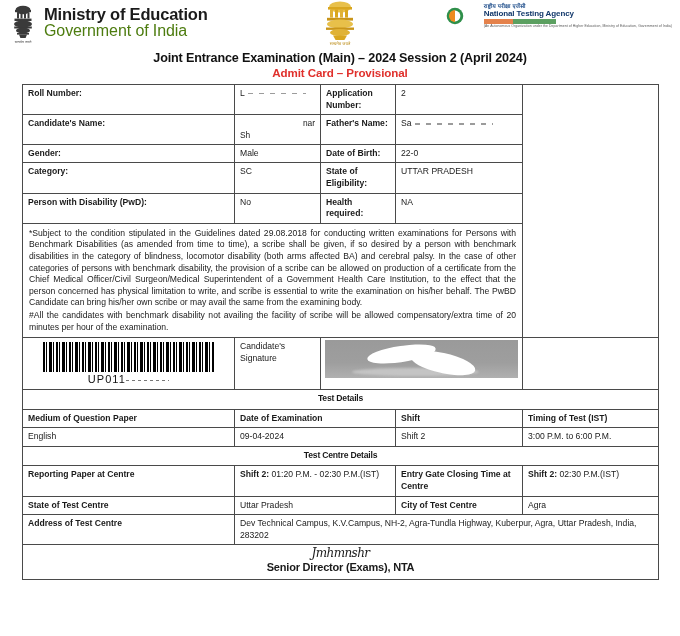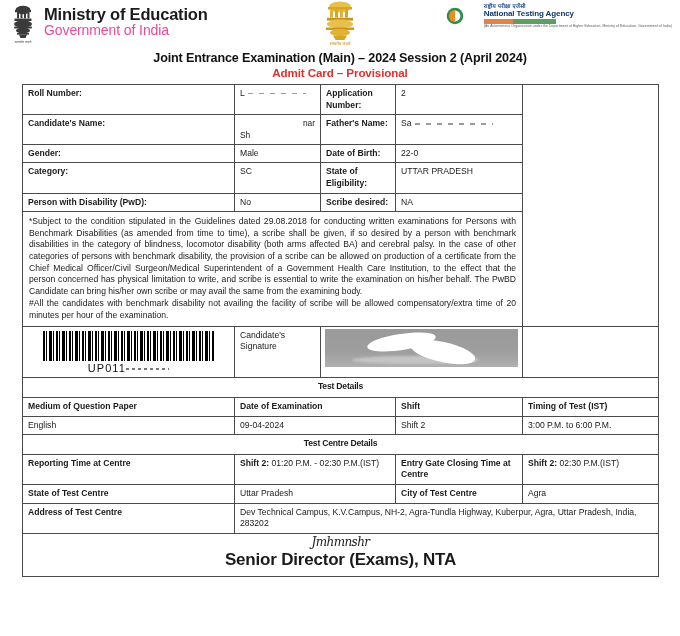--- a/index.html
+++ b/index.html
@@ -25,21 +25,21 @@
     position: absolute; left: 8px; top: 4px;
     display: flex; align-items: flex-start; gap: 6px;
   }
   .emblem-small { width: 30px; height: 40px; display: block; }
   .moe-text { line-height: 1.05; padding-top: 2px; }
   .moe-line1 {
     font-size: 16.5px; font-weight: bold; letter-spacing: -0.2px;
     color: #1b1b1b; white-space: nowrap;
   }
   .moe-line2 {
-    font-size: 14px; color: #ec4899; letter-spacing: -0.1px;
+    font-size: 16px; color: #4d7c0f; letter-spacing: -0.1px;
     white-space: nowrap;
   }
   .center-emblem {
     position: absolute; left: 50%; transform: translateX(-50%); top: 0;
     width: 52px; height: 46px; text-align: center;
   }
   .nta-logo {
     position: absolute; right: 8px; top: 4px;
     display: flex; align-items: center; gap: 20px;
   }
@@ -175,21 +175,21 @@
   .val-redacted { white-space: nowrap; overflow: hidden; }
 
   
   .footer-cell { text-align: center; padding: 2px 0 4px 0 !important; }
   .sig-script {
     font-family: "DejaVu Serif", serif;
     font-style: italic; font-size: 12px; color: #1b1b1b;
     letter-spacing: -0.6px; line-height: 1;
   }
   .footer-title {
-    font-size: 17px; font-weight: bold; margin-top: 1px;
+    font-size: 11px; font-weight: bold; margin-top: 1px;
     letter-spacing: -0.2px;
   }
 </style>
 </head>
 <body>
 
 <div class="page">
 
   <div class="header">
 
@@ -298,21 +298,21 @@
       <tr>
         <td class="lbl">Category:</td>
         <td class="val">SC</td>
         <td class="lbl">State of Eligibility:</td>
         <td class="val">UTTAR PRADESH</td>
       </tr>
 
       <tr>
         <td class="lbl">Person with Disability (PwD):</td>
         <td class="val">No</td>
-        <td class="lbl">Scribe desired:</td>
+        <td class="lbl">Health required:</td>
         <td class="val">NA</td>
       </tr>
 
       <tr>
         <td colspan="4" class="disclaimer">
           <p>*Subject to the condition stipulated in the Guidelines dated 29.08.2018 for conducting written examinations for Persons with Benchmark Disabilities (as amended from time to time), a scribe shall be given, if so desired by a person with benchmark disabilities in the category of blindness, locomotor disability (both arms affected BA) and cerebral palsy. In the case of other categories of persons with benchmark disability, the provision of a scribe can be allowed on production of a certificate from the Chief Medical Officer/Civil Surgeon/Medical Superintendent of a Government Health Care Institution, to the effect that the person concerned has physical limitation to write, and scribe is essential to write the examination on his/her behalf. The PwBD Candidate can bring his/her own scribe or may avail the same from the examining body.</p>
           <p>#All the candidates with benchmark disability not availing the facility of scribe will be allowed compensatory/extra time of 20 minutes per hour of the examination.</p>
         </td>
       </tr>
 
@@ -365,21 +365,21 @@
         <col style="width:212px">
         <col style="width:161px">
         <col style="width:127px">
         <col style="width:136px">
       </colgroup>
       <tbody>
           <tr>
         <td colspan="4" class="section-head">Test Centre Details</td>
       </tr>
       <tr>
-        <td class="lbl">Reporting Time at Centre</td>
+        <td class="lbl">Reporting Paper at Centre</td>
         <td class="val"><b>Shift 2:</b><span> 01:20 P.M. - 02:30 P.M.(IST)</span></td>
         <td class="lbl">Entry Gate Closing Time at Centre</td>
         <td class="val"><b>Shift 2:</b><span> 02:30 P.M.(IST)</span></td>
       </tr>
       <tr>
         <td class="lbl">State of Test Centre</td>
         <td class="val">Uttar Pradesh</td>
         <td class="lbl">City of Test Centre</td>
         <td class="val">Agra</td>
       </tr>

